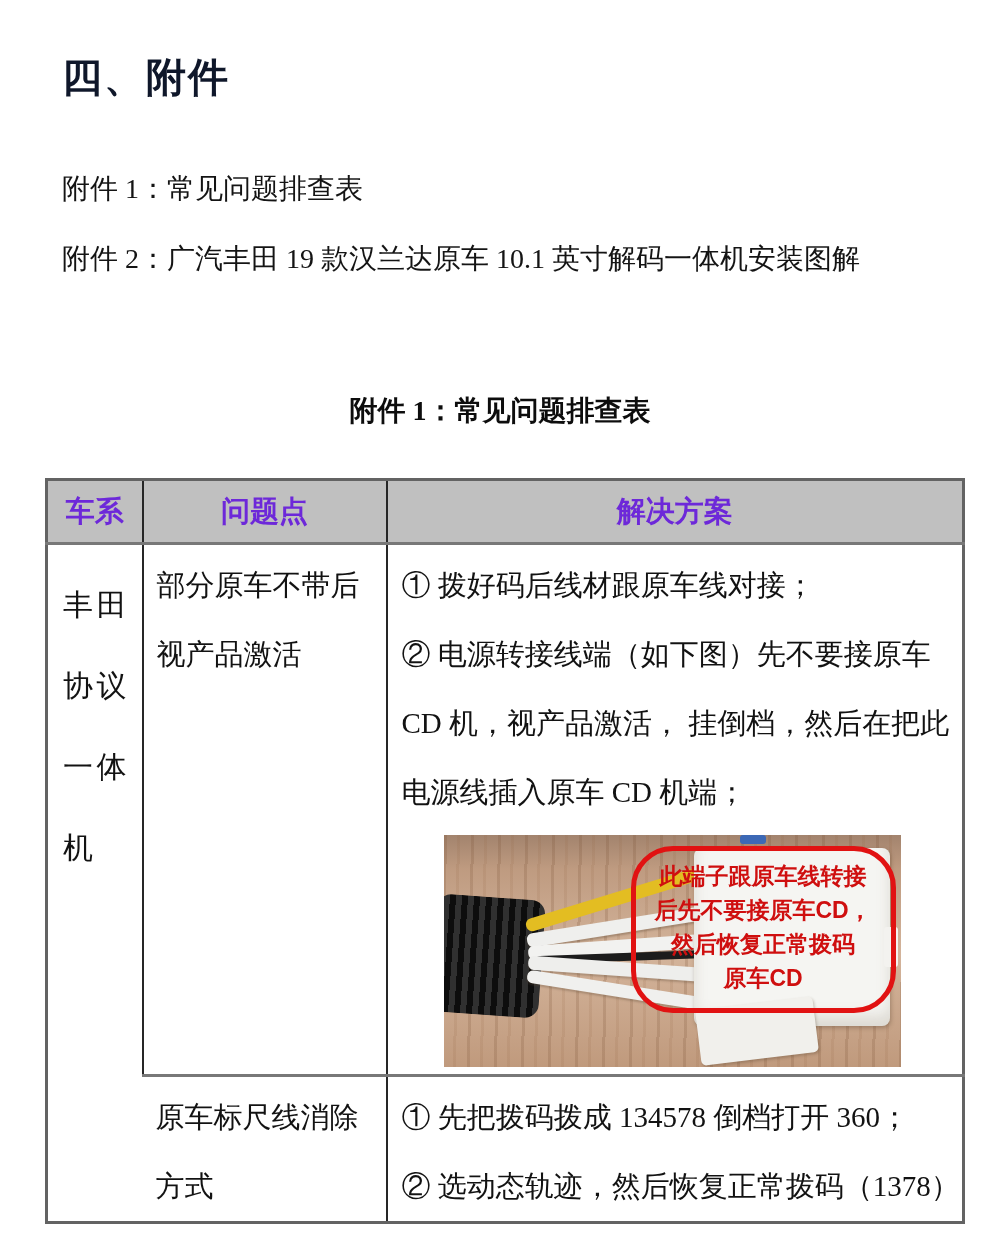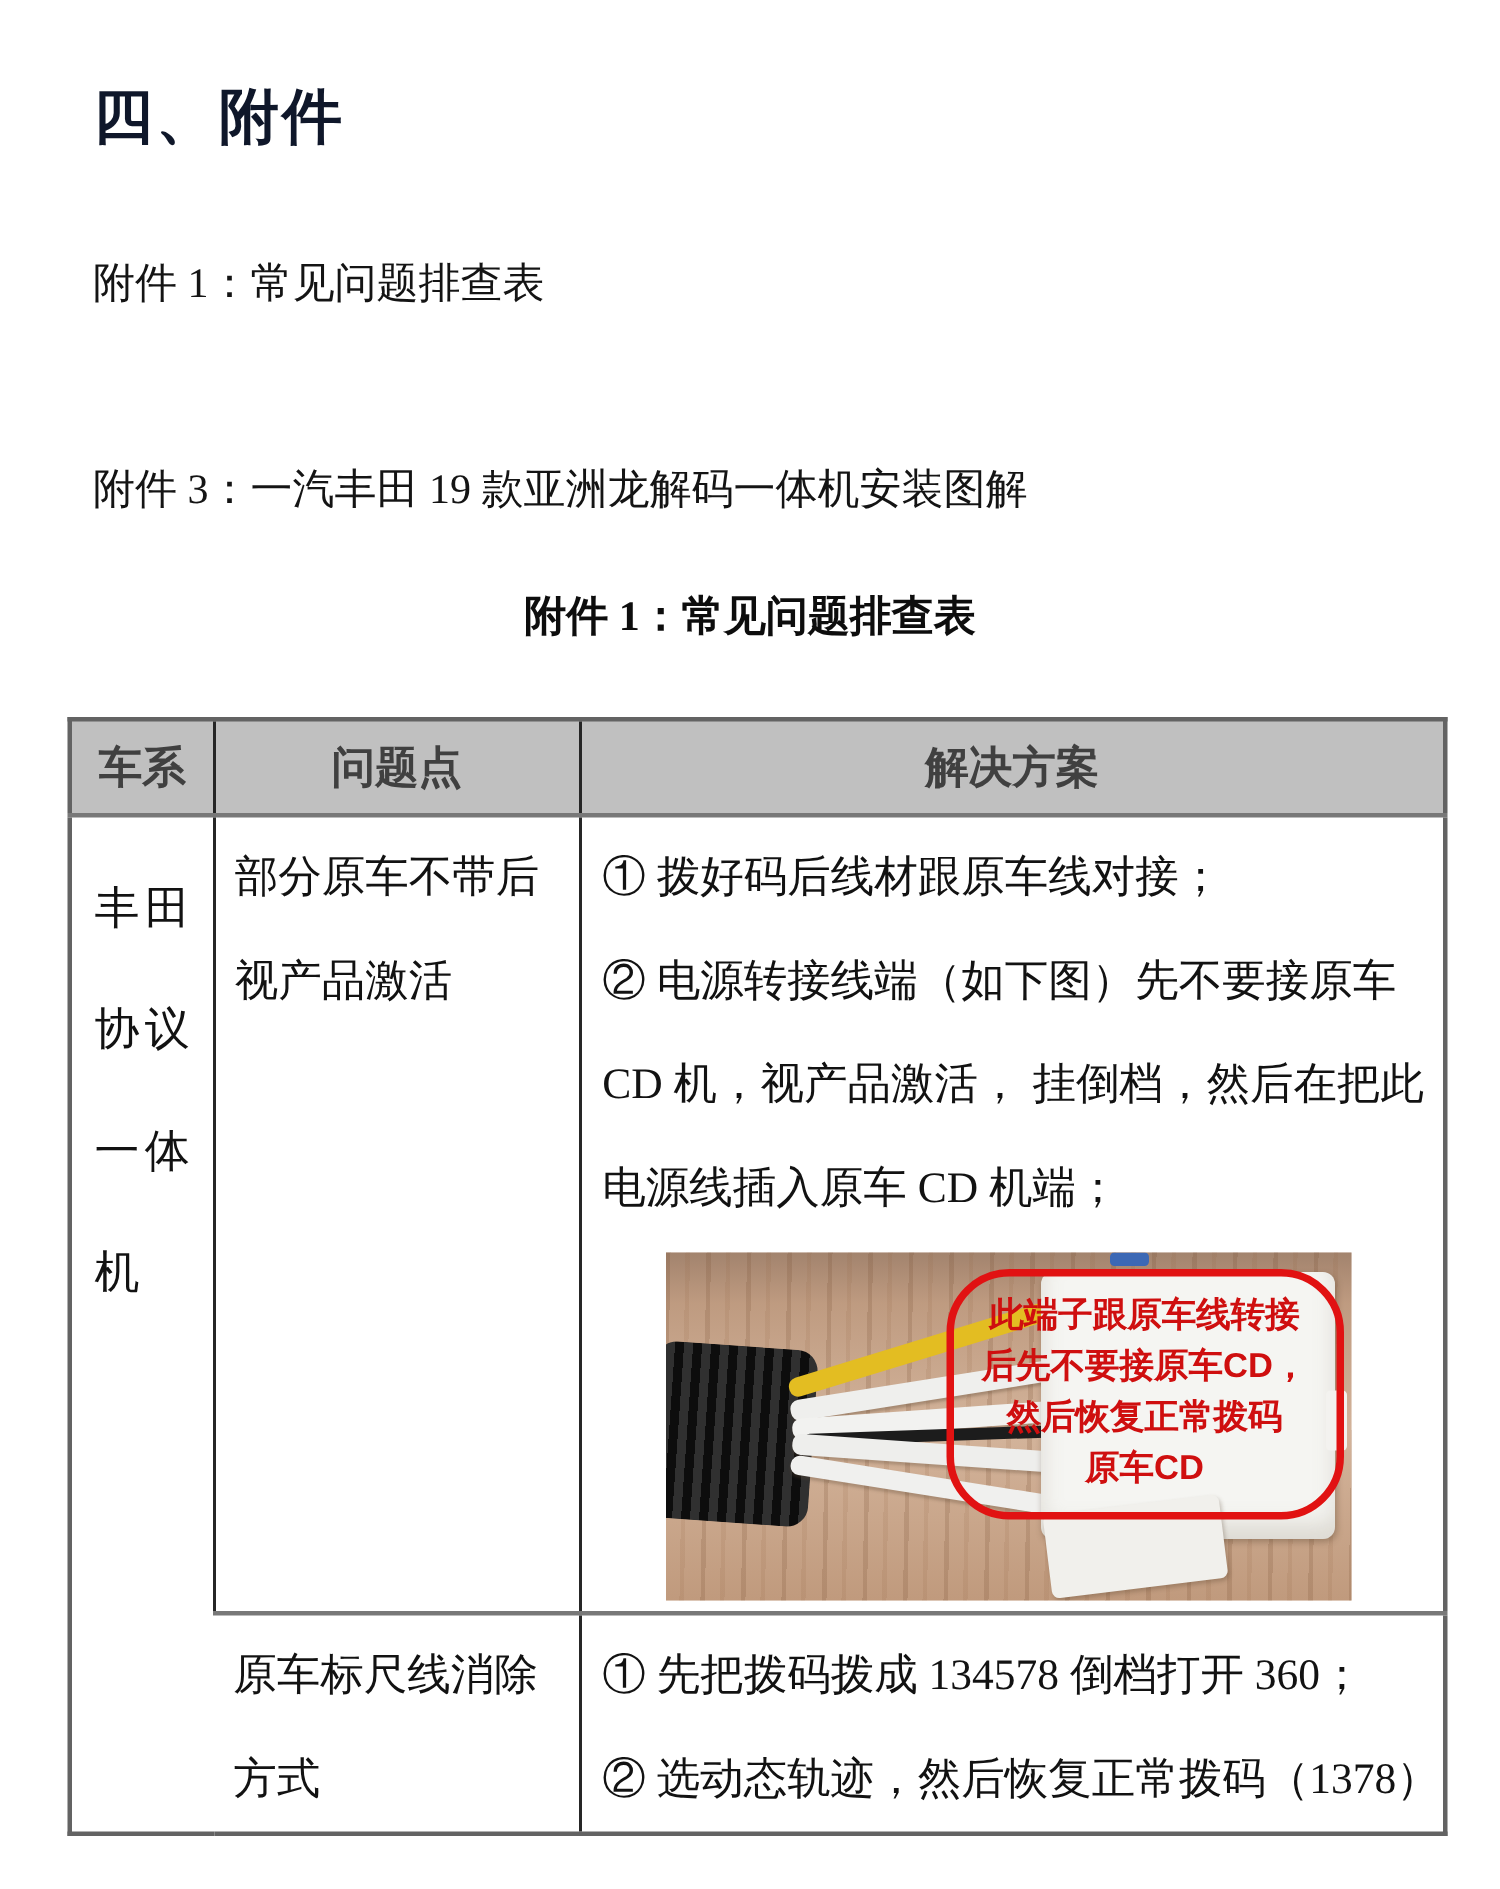--- a/index.html
+++ b/index.html
@@ -23,21 +23,21 @@
   }
   table.trouble {
     position:absolute; left:45px; top:478px; width:917px;
     border-collapse:collapse; table-layout:fixed;
     border:3px solid #636363;
   }
   table.trouble col.c1 { width:96px; }
   table.trouble col.c2 { width:244px; }
   table.trouble col.c3 { width:577px; }
   table.trouble th {
-    height:64px; background:#c0c0c0; font-size:29px; font-weight:bold; color:#404040;
+    height:64px; background:#c0c0c0; font-size:29px; font-weight:bold; color:#6d28d9;
     text-align:center; vertical-align:middle;
     border-left:2px solid #262626; border-bottom:3px solid #787878;
   }
   table.trouble th:first-child { border-left:none; }
   table.trouble td {
     vertical-align:top; font-size:29px; color:#121212;
     border-left:2px solid #262626; border-top:3px solid #787878;
   }
   table.trouble td:first-child { border-left:none; }
   tr.row1 td { height:532px; }
@@ -109,21 +109,21 @@
   }
 </style>
 </head>
 <body>
 
 <div class="page">
 
   <div class="doc-title">四、附件</div>
 
   <div class="att-item att-1">附件 1：常见问题排查表</div>
-  <div class="att-item att-3">附件 3：一汽丰田 19 款亚洲龙解码一体机安装图解</div>
+  <div class="att-item att-2">附件 2：广汽丰田 19 款汉兰达原车 10.1 英寸解码一体机安装图解</div>
 
   <div class="table-heading">附件 1：常见问题排查表</div>
 
   <table class="trouble">
     <colgroup>
         <col class="c1">
         <col class="c2">
         <col class="c3">
       </colgroup>
     <thead>

